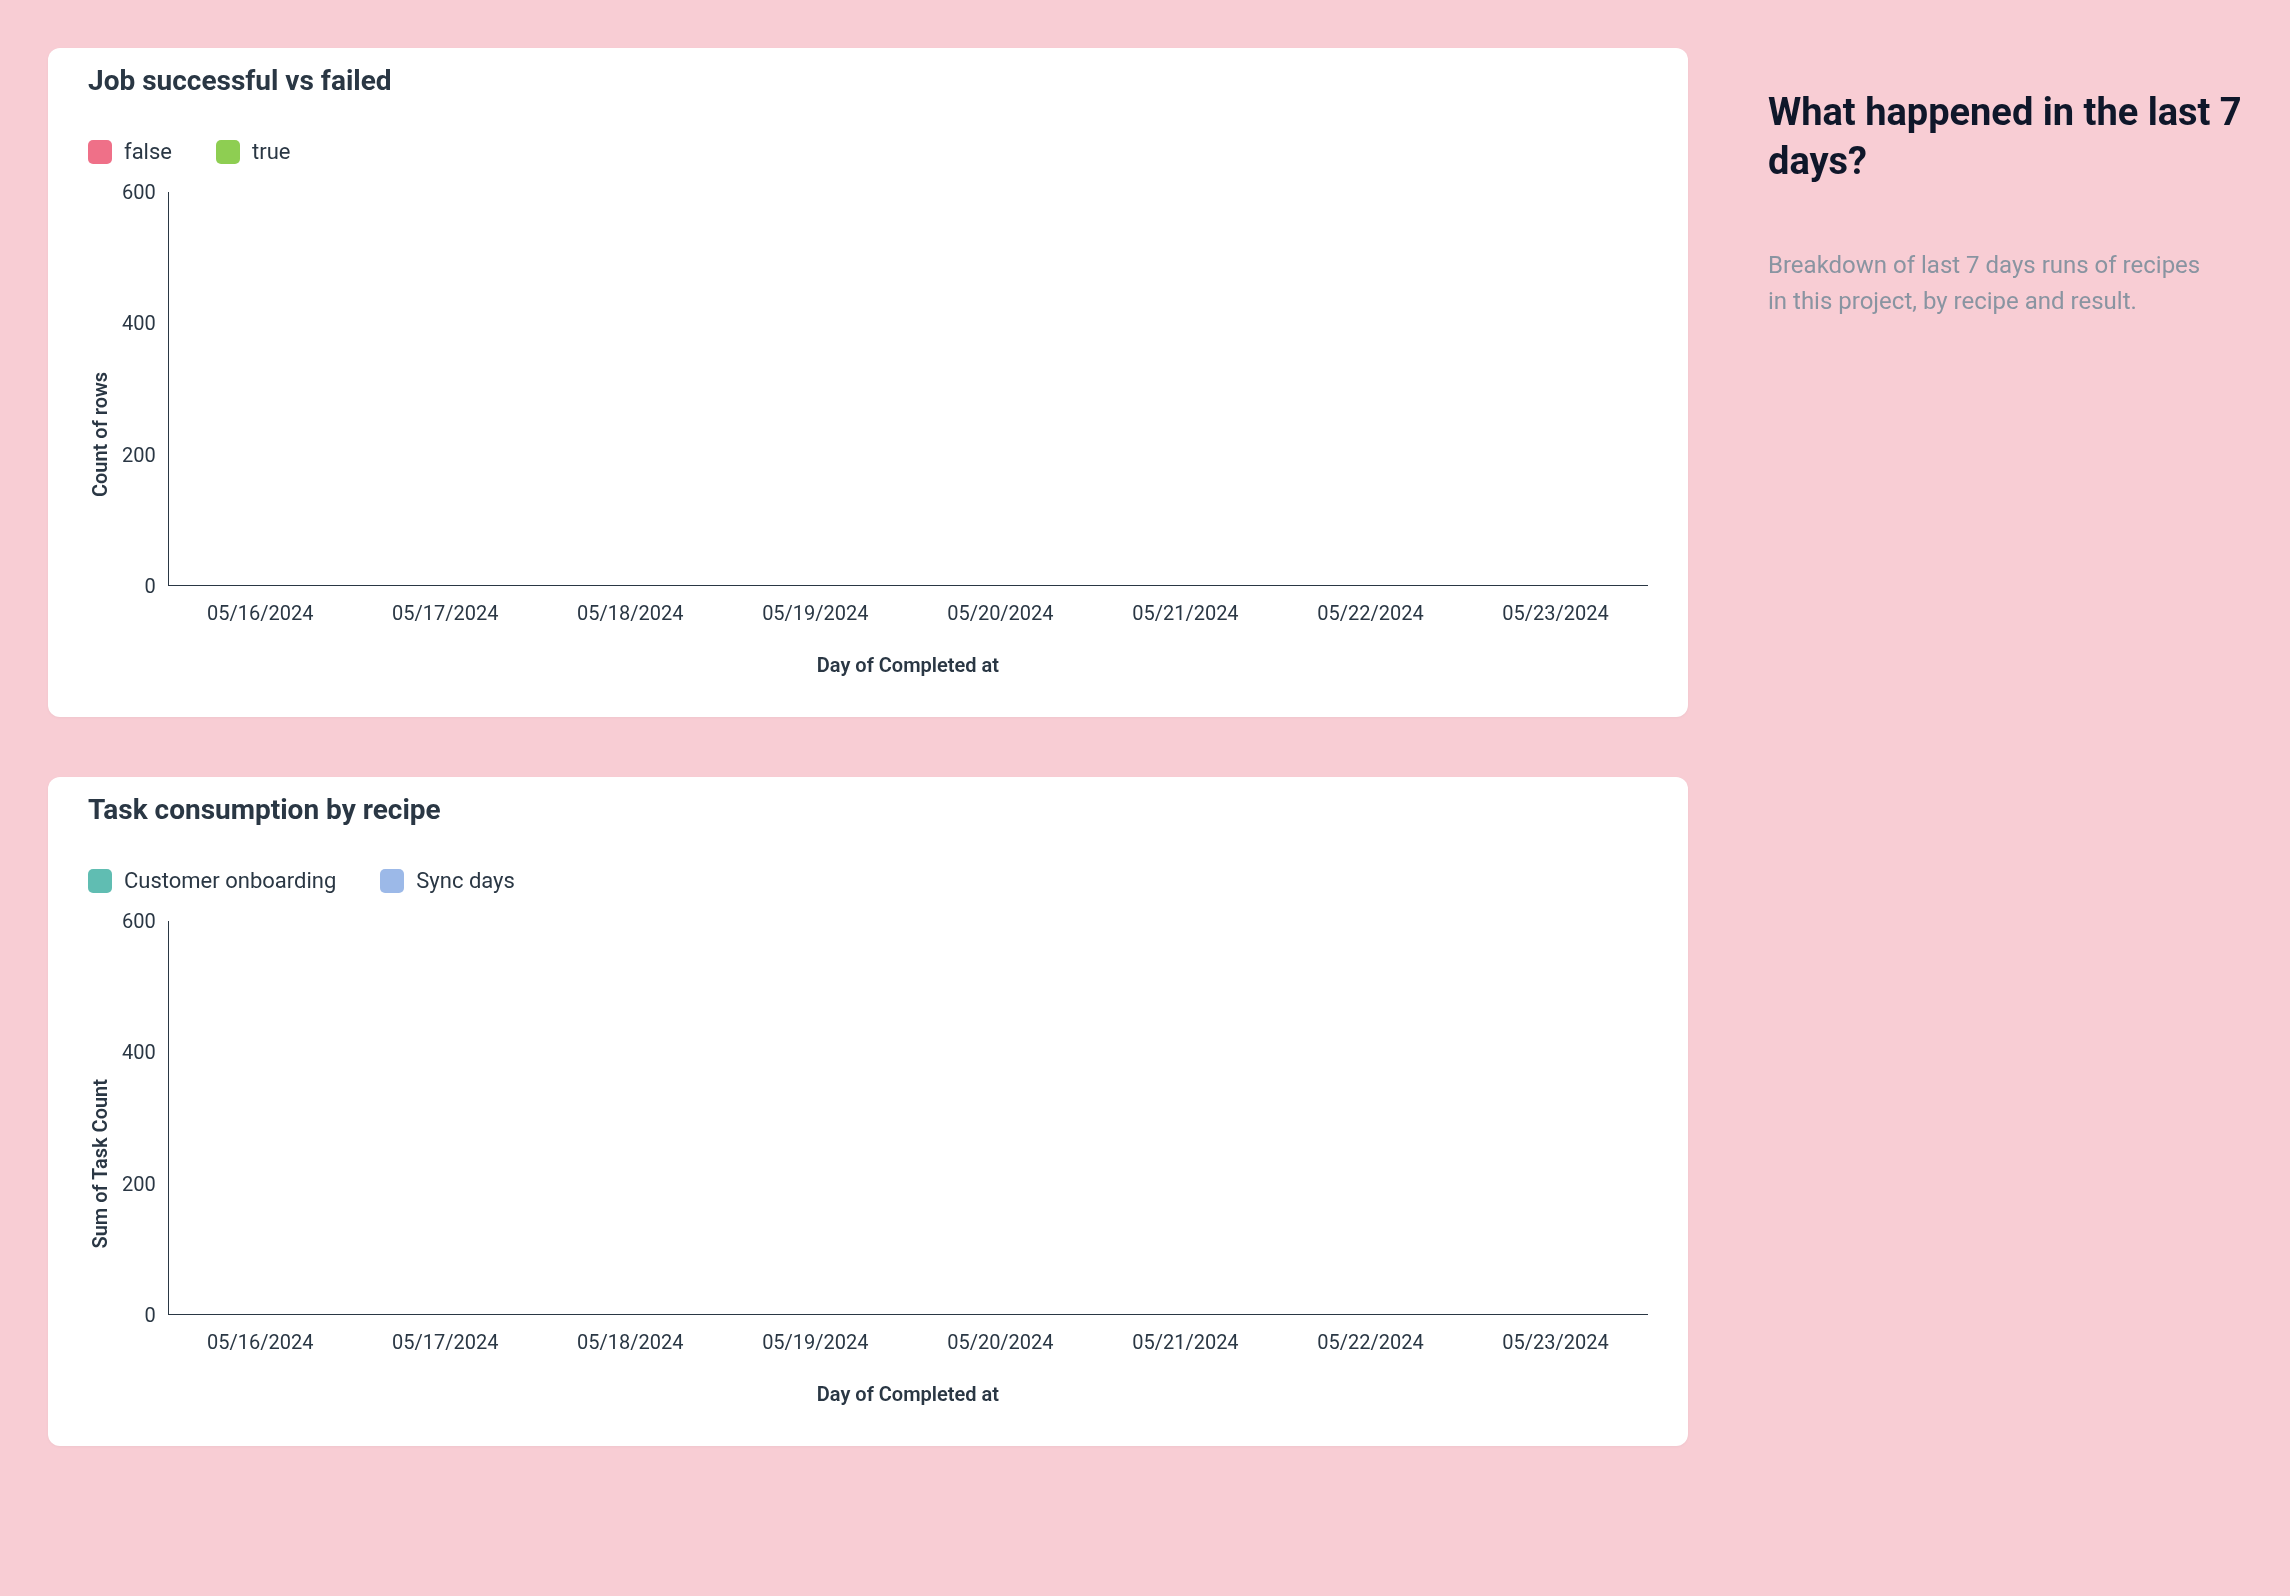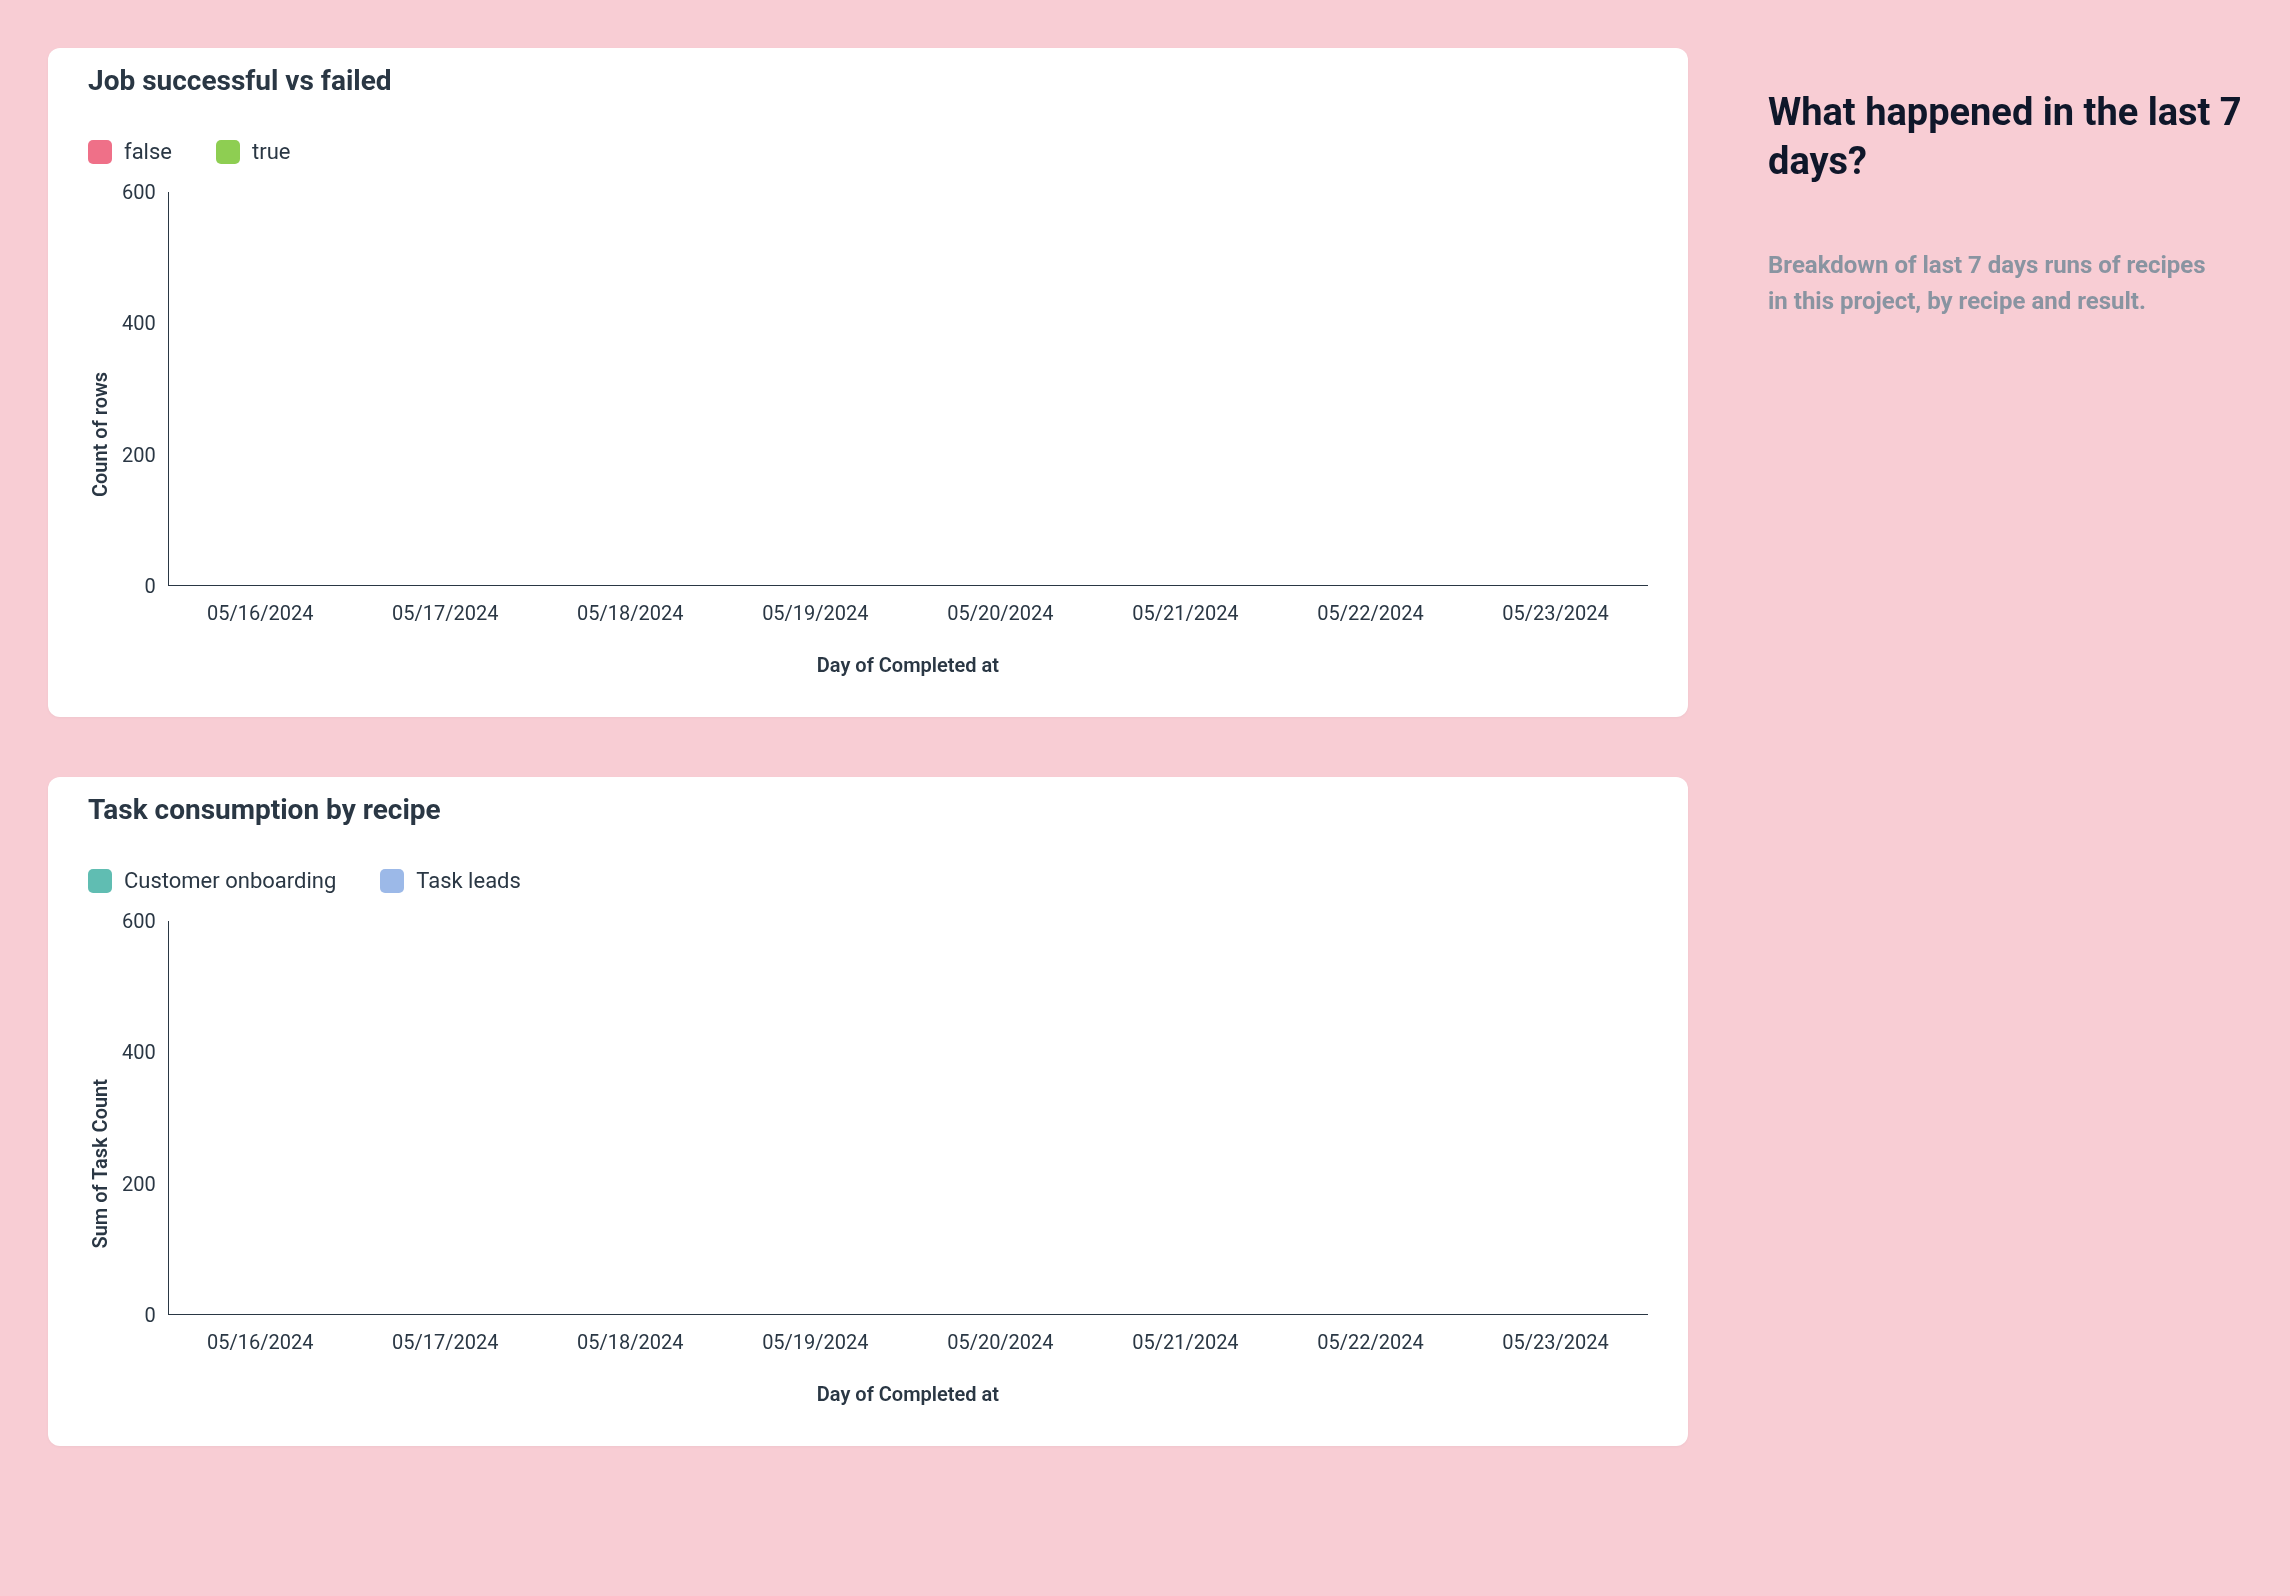--- a/index.html
+++ b/index.html
@@ -129,21 +129,21 @@
   }
   .section-title {
     font-size: 38px;
     font-weight: 700;
     color: #0f172a;
     line-height: 1.3;
     margin-bottom: 60px;
   }
   .section-desc {
     font-size: 24px;
-    font-weight: 700;
+    font-weight: 400;
     color: #8994a1;
     line-height: 1.5;
     max-width: 440px;
   }
 </style>
 </head>
 <body>
 
 <div class="left-col">
 
@@ -245,21 +245,21 @@
 
   <div class="card">
     <div class="card-title">Task consumption by recipe</div>
     <div class="legend">
       <div class="legend-item">
         <span class="swatch" style="background:#60bdb2"></span>
         <span>Customer onboarding</span>
       </div>
       <div class="legend-item">
         <span class="swatch" style="background:#9cb9e8"></span>
-        <span>Task leads</span>
+        <span>Sync days</span>
       </div>
     </div>
     <div class="chart-wrap" style="--plot-h:394px">
       <div class="y-axis-label">Sum of Task Count</div>
       <div class="y-ticks">
         <div class="yt">600</div>
         <div class="yt">400</div>
         <div class="yt">200</div>
         <div class="yt">0</div>
       </div>

